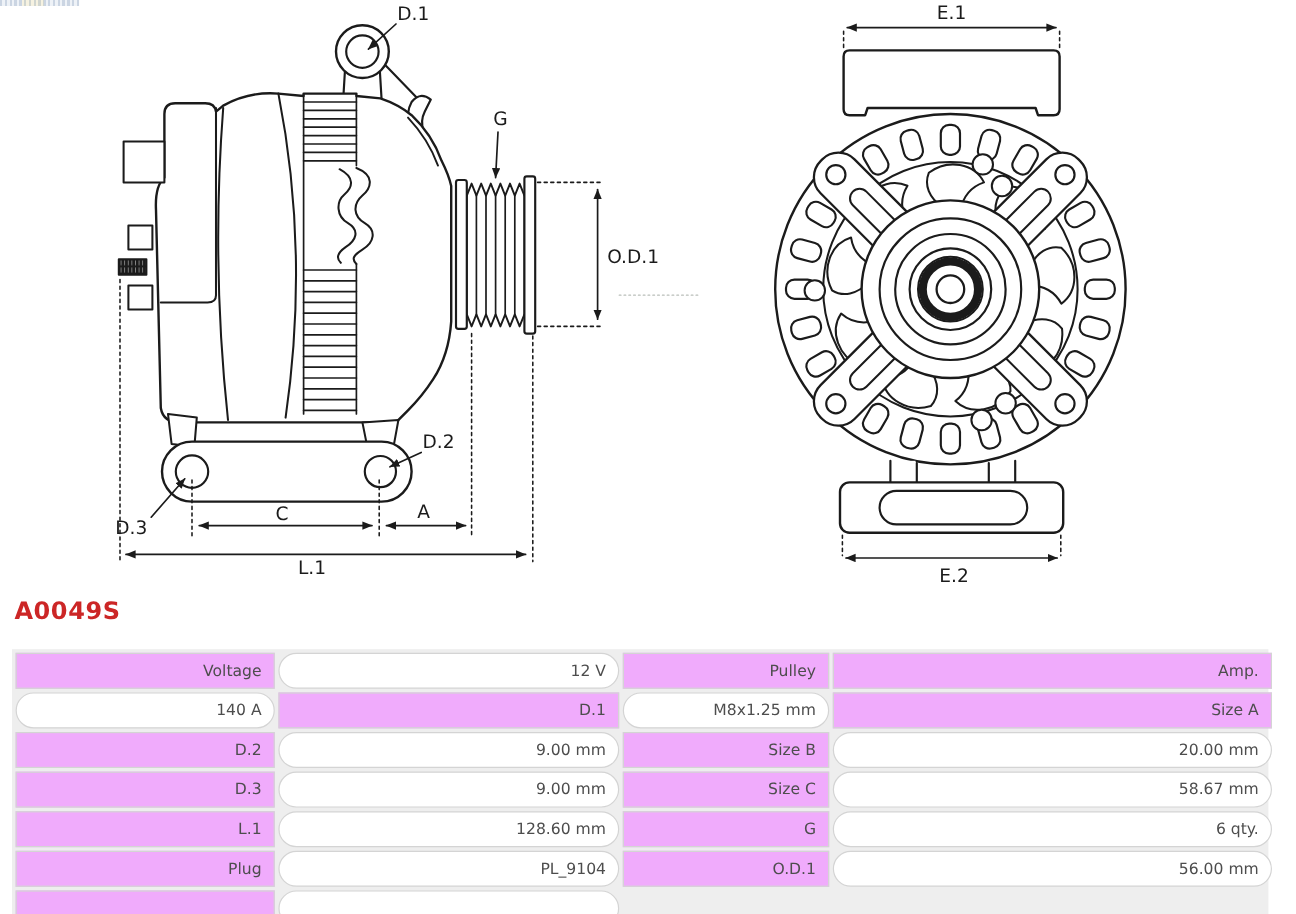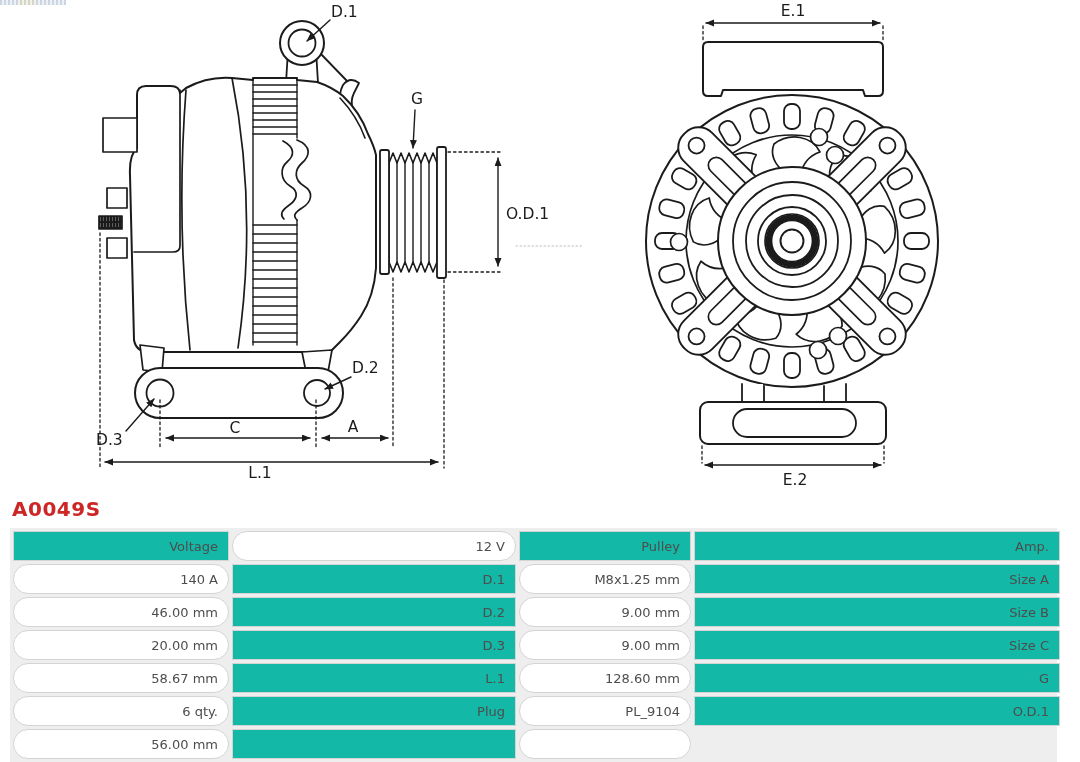--- a/index.html
+++ b/index.html
@@ -1,26 +1,26 @@
 <!DOCTYPE html>
 <html><head>
 <meta charset="utf-8">
 <style>
   html,body{margin:0;padding:0;background:#ffffff;}
   body{width:1080px;height:762px;overflow:hidden;font-family:"DejaVu Sans","Liberation Sans",sans-serif;position:relative;}
   .diagram-area{position:relative;width:1080px;height:492px;background:#fff;}
   .scan-artifact{position:absolute;left:0;top:0;width:66px;height:5px;opacity:.5;
     background:repeating-linear-gradient(90deg,#aebfd4 0 2px,#ffffff 2px 4px),linear-gradient(90deg,#dfe7f0 0 28%,#efe7c4 28% 55%,#dfe7f0 55% 100%);
     background-blend-mode:multiply;}
-  .part-number{margin:5px 0 7px 12px;font-size:20px;font-weight:600;color:#cc2626;letter-spacing:.5px;}
+  .part-number{margin:5px 0 20px 12px;font-size:20px;font-weight:600;color:#cc2626;letter-spacing:.5px;}
   .spec-table{margin-left:10px;width:1047px;display:grid;
     grid-template-columns:216px 284px 172px 366px;gap:3px;padding:3px;background:#eeeeee;box-sizing:border-box;}
   .cell{height:30px;line-height:29px;box-sizing:border-box;border:1px solid #d4d4d4;
     text-align:right;padding-right:10px;font-size:13px;color:#4d4d4d;overflow:hidden;white-space:nowrap;}
-  .cell.label{background:#14b8a6;padding-left:14px;}
+  .cell.label{background:#f0abfc;padding-left:14px;}
   .cell.value{background:#ffffff;border-radius:15px;}
   svg text{font-family:"DejaVu Sans","Liberation Sans",sans-serif;font-size:15.5px;fill:#1b1b1b;}
 </style>
 </head>
 <body>
 
 <div class="diagram-area">
   <div class="scan-artifact"></div>
 
   <svg width="1080" height="492" viewBox="0 0 1080 492" fill="none" stroke="#1b1b1b" stroke-width="2" stroke-linejoin="round" stroke-linecap="round">
@@ -234,21 +234,20 @@
   <div class="cell label">Voltage</div>
   <div class="cell value">12 V</div>
   <div class="cell label">Pulley</div>
 
   <div class="cell label">Amp.</div>
   <div class="cell value">140 A</div>
   <div class="cell label">D.1</div>
   <div class="cell value">M8x1.25 mm</div>
 
   <div class="cell label">Size A</div>
-  <div class="cell value">46.00 mm</div>
   <div class="cell label">D.2</div>
   <div class="cell value">9.00 mm</div>
 
   <div class="cell label">Size B</div>
   <div class="cell value">20.00 mm</div>
   <div class="cell label">D.3</div>
   <div class="cell value">9.00 mm</div>
 
   <div class="cell label">Size C</div>
   <div class="cell value">58.67 mm</div>

